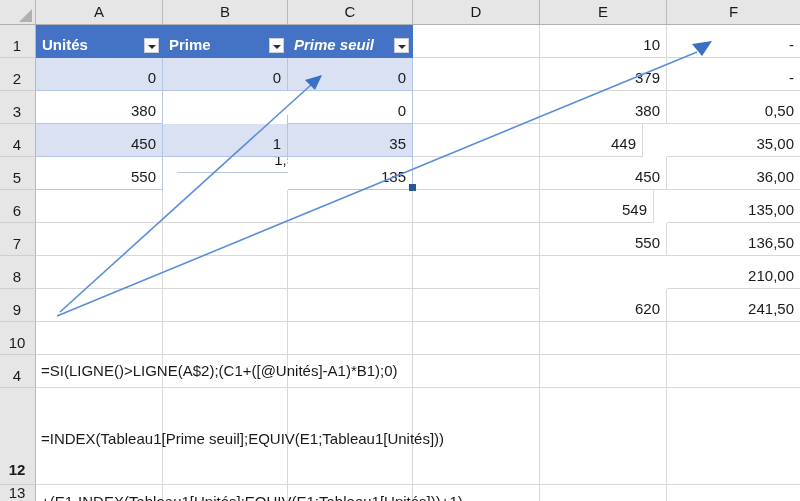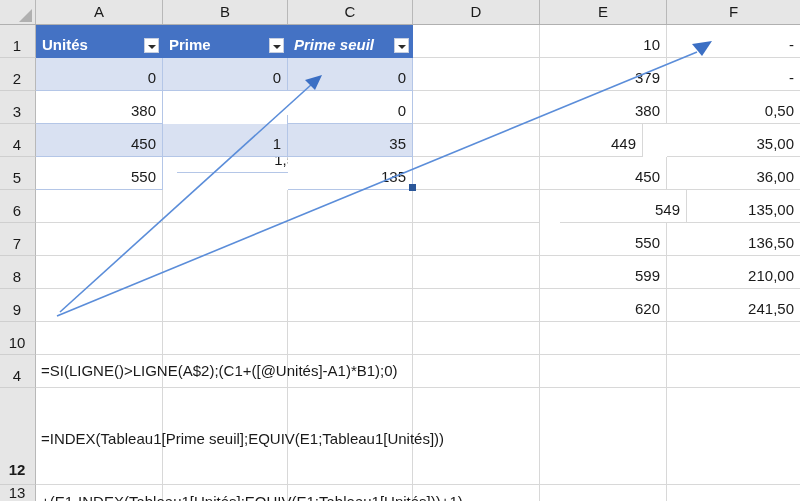--- a/index.html
+++ b/index.html
@@ -312,21 +312,21 @@
     <span class="txt">450</span>
     </div>
   <div class="cell num" style="left:667px;top:157px;width:133px;height:33px;border-right:none;">
     <span class="txt">36,00</span>
     </div>
 
   <div class="cell" style="left:36px;top:190px;width:127px;height:33px;"></div>
   <div class="cell" style="left:163px;top:190px;width:125px;height:33px;"></div>
   <div class="cell" style="left:288px;top:190px;width:125px;height:33px;"></div>
   <div class="cell" style="left:413px;top:190px;width:127px;height:33px;"></div>
-  <div class="cell num" style="left:560px;top:190px;width:127px;height:33px;">
+  <div class="cell num" style="left:527px;top:190px;width:127px;height:33px;">
     <span class="txt">549</span>
     </div>
   <div class="cell num" style="left:667px;top:190px;width:133px;height:33px;border-right:none;">
     <span class="txt">135,00</span>
     </div>
 
   <div class="cell" style="left:36px;top:223px;width:127px;height:33px;"></div>
   <div class="cell" style="left:163px;top:223px;width:125px;height:33px;"></div>
   <div class="cell" style="left:288px;top:223px;width:125px;height:33px;"></div>
   <div class="cell" style="left:413px;top:223px;width:127px;height:33px;"></div>
@@ -334,23 +334,20 @@
     <span class="txt">550</span>
     </div>
   <div class="cell num" style="left:667px;top:223px;width:133px;height:33px;border-right:none;">
     <span class="txt">136,50</span>
     </div>
 
   <div class="cell" style="left:36px;top:256px;width:127px;height:33px;"></div>
   <div class="cell" style="left:163px;top:256px;width:125px;height:33px;"></div>
   <div class="cell" style="left:288px;top:256px;width:125px;height:33px;"></div>
   <div class="cell" style="left:413px;top:256px;width:127px;height:33px;"></div>
-  <div class="cell num" style="left:540px;top:256px;width:127px;height:33px;">
-    <span class="txt">599</span>
-    </div>
   <div class="cell num" style="left:667px;top:256px;width:133px;height:33px;border-right:none;">
     <span class="txt">210,00</span>
     </div>
 
   <div class="cell" style="left:36px;top:289px;width:127px;height:33px;"></div>
   <div class="cell" style="left:163px;top:289px;width:125px;height:33px;"></div>
   <div class="cell" style="left:288px;top:289px;width:125px;height:33px;"></div>
   <div class="cell" style="left:413px;top:289px;width:127px;height:33px;"></div>
   <div class="cell num" style="left:540px;top:289px;width:127px;height:33px;">
     <span class="txt">620</span>

